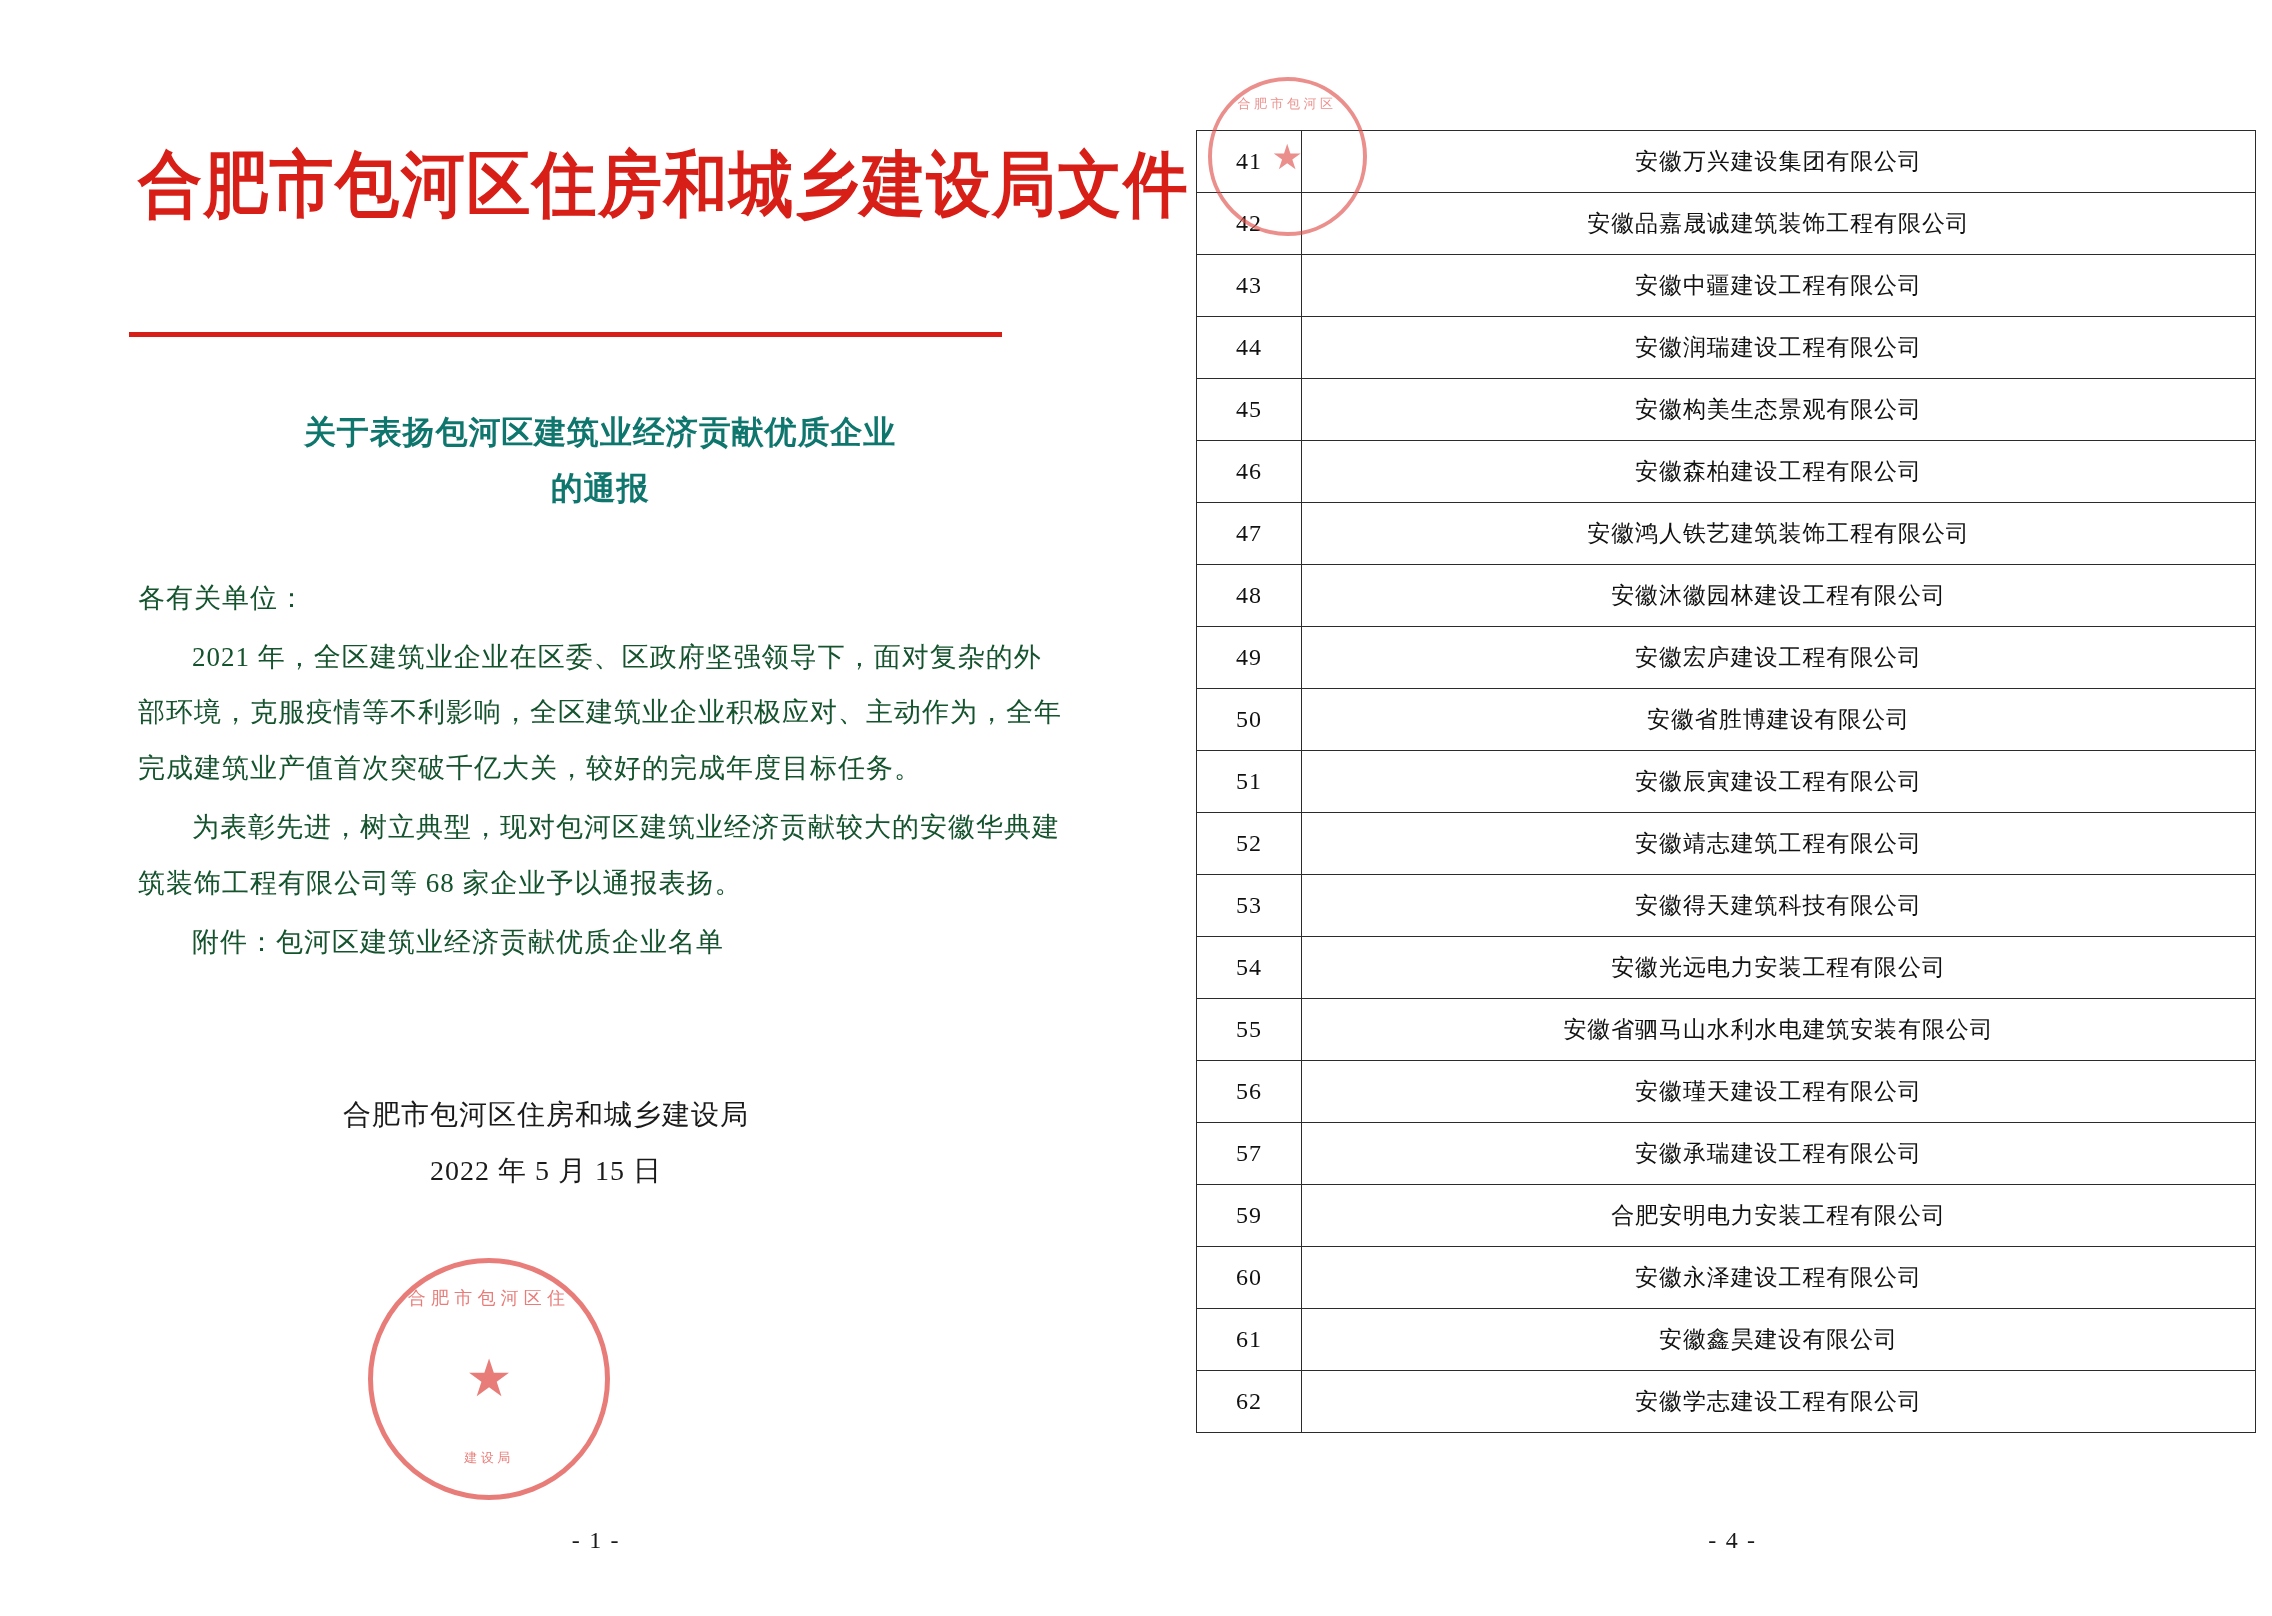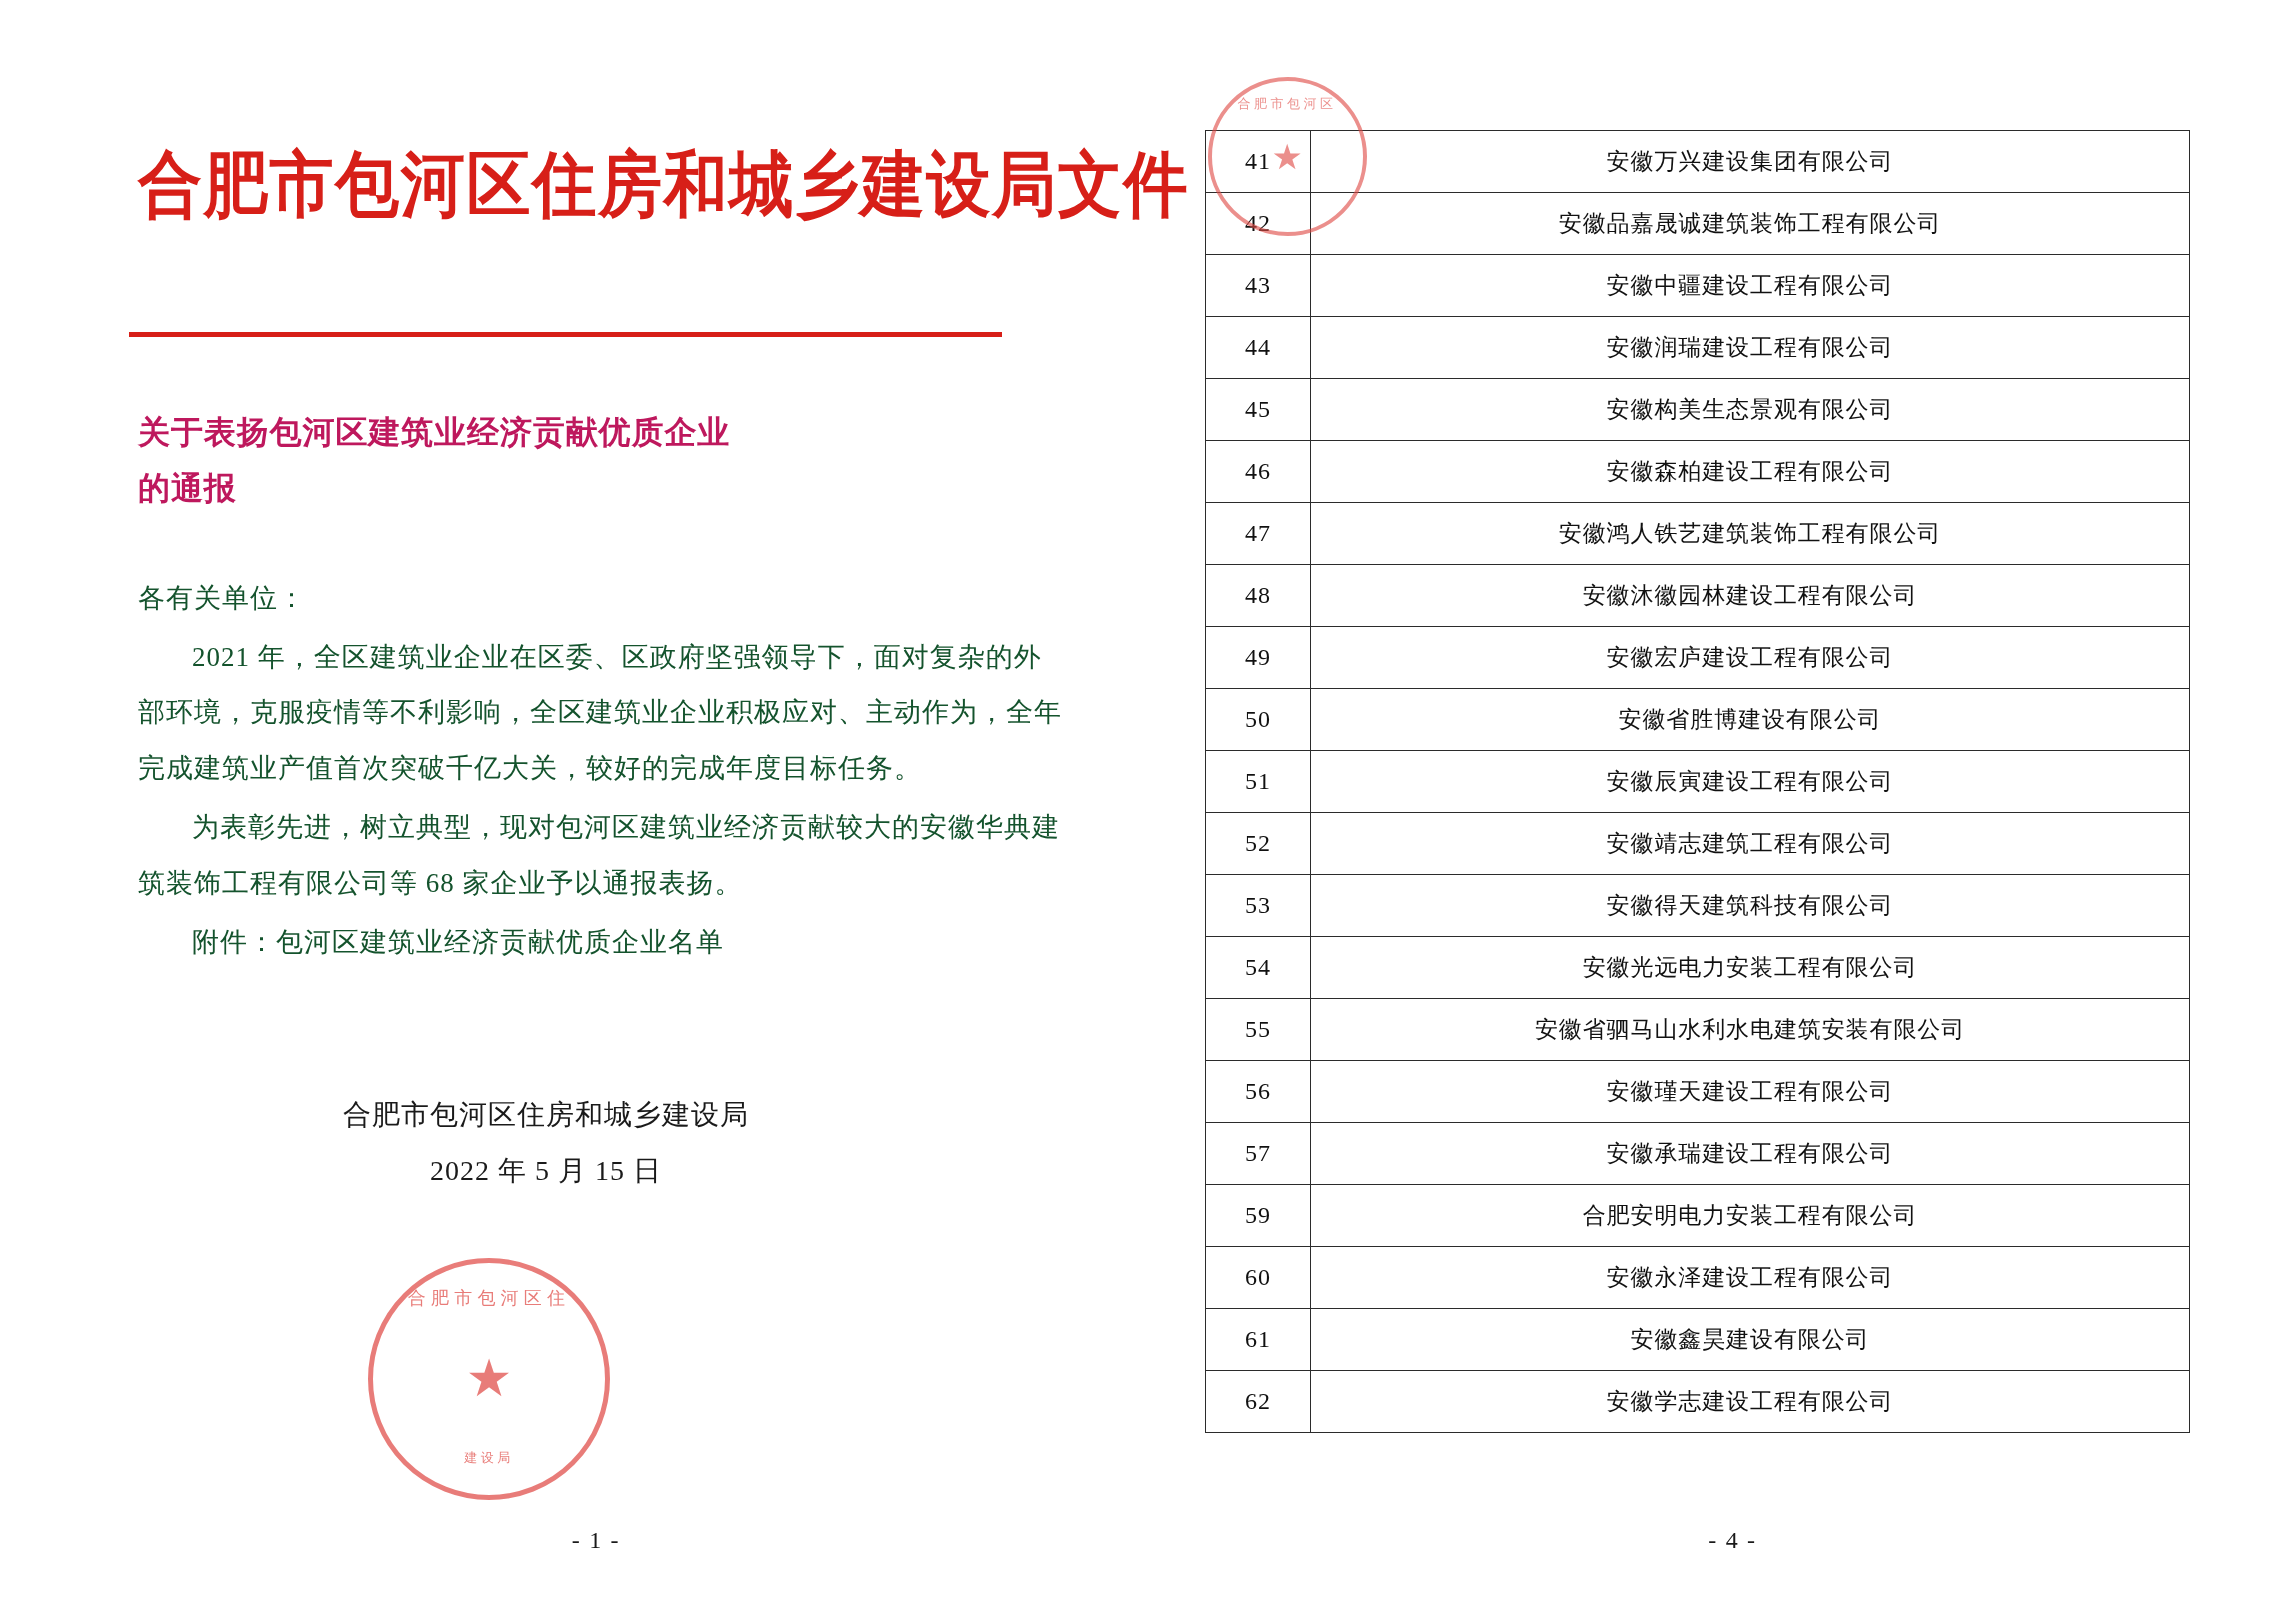--- a/index.html
+++ b/index.html
@@ -47,27 +47,27 @@
   }
   .red-rule {
     margin: 117px 0 0 0;
     height: 4.3px;
     background: #d71f18;
     width: 873px;
     margin-left: -8.6px;
   }
   .doc-title {
     margin-top: 67px;
-    text-align: left;
+    text-align: center;
     font-family: Liberation Serif, serif;
     font-weight: bold;
     font-size: 32px;
     line-height: 1.75;
     letter-spacing: 0.9px;
-    color: #be185d;
+    color: #0f766e;
   }
   .doc-body {
     margin-top: 55px;
     font-size: 27px;
     line-height: 2.06;
     letter-spacing: 1px;
     color: #14532d;
   }
   .doc-body p {
     margin: 0 0 3.5px 0;
@@ -140,22 +140,22 @@
   
   .page-right {
     position: relative;
     width: 1081px;
     height: 1616px;
     box-sizing: border-box;
     padding: 130px 52px 0 0;
   }
   table.name-table {
     border-collapse: collapse;
-    width: 985px;
-    margin-left: 13px;
+    width: 1060px;
+    margin-left: 4px;
     table-layout: fixed;
   }
   table.name-table td {
     border: 0.9px solid #2b2b2b;
     height: 59px;
     text-align: center;
     vertical-align: middle;
     font-size: 23px;
     letter-spacing: 0.9px;
     font-family: "DejaVu Serif", serif;

